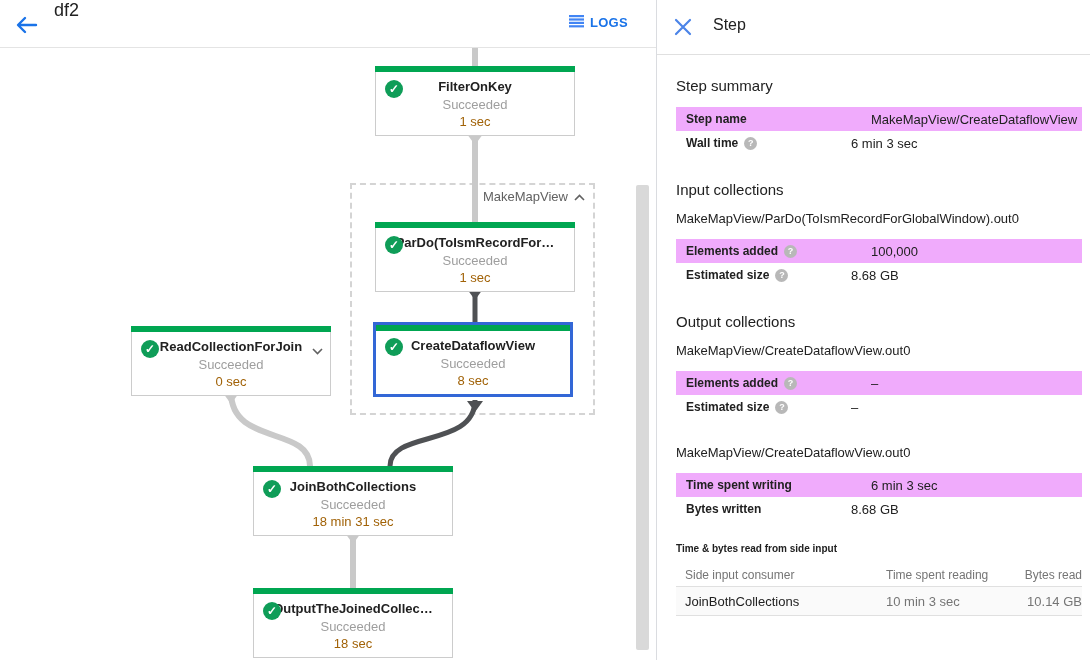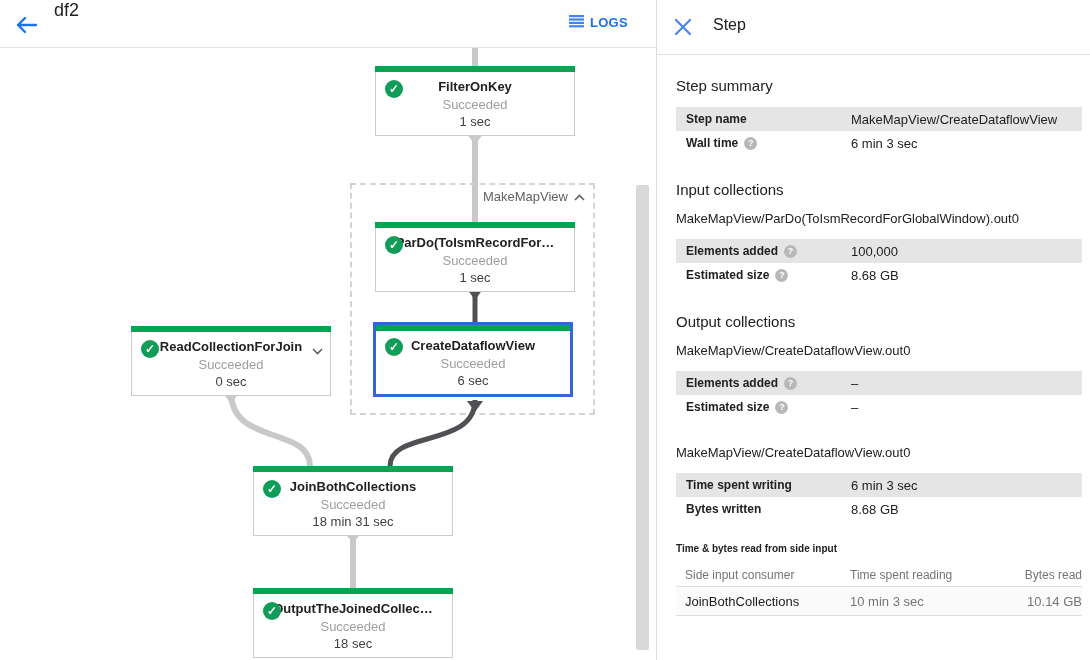--- a/index.html
+++ b/index.html
@@ -25,55 +25,55 @@
 
   .node { position:absolute; width:200px; background:#fff; border:1px solid #ccc;
           text-align:center; cursor:pointer; }
   .node .bar { height:6px; background:#00a651; margin:-1px -1px 0 -1px; }
   .node .check { position:absolute; left:9px; top:13px; width:18px; height:18px; border-radius:50%;
                  background:#0f9d58; color:#fff; font-size:12px; font-weight:bold;
                  line-height:18px; text-align:center; }
   .node .ntitle  { margin-top:6px; font-size:13px; font-weight:bold; line-height:18px; color:#212121;
                    white-space:nowrap; overflow:hidden; }
   .node .nstatus { font-size:13px; line-height:17px; color:#9e9e9e; }
-  .node .ntime   { font-size:13px; line-height:17px; color:#404040; padding-bottom:5px; }
+  .node .ntime   { font-size:13px; line-height:17px; color:#a16207; padding-bottom:5px; }
   .node.selected { border:3px solid #3367d6; }
   .node.selected .bar { margin:0 0 0 0; }
   .node-chevron { position:absolute; right:7px; top:14px; cursor:pointer; }
 
   .vscrollbar { position:absolute; left:636px; top:137px; width:13px; height:465px;
                 background:#d9d9d9; border-radius:2px; cursor:pointer; }
 
   
   .panel { position:absolute; left:656px; top:0; width:434px; height:660px;
            background:#fff; border-left:1px solid #dadce0; }
   .panel-header { position:relative; height:55px; border-bottom:1px solid #e0e0e0; }
   .close-btn { position:absolute; left:16px; top:17px; width:20px; height:20px; cursor:pointer; }
   .panel-title { position:absolute; left:56px; top:16px; font-size:16px; color:#212121; }
 
   .panel-content { padding:22px 8px 0 19px; }
   .section { margin-bottom:26px; }
   .section-title { font-size:15px; color:#212121; }
   .subtitle { margin-top:13px; font-size:13px; color:#212121; }
   .kv { margin-top:13px; }
   .kv-row { display:flex; align-items:center; height:24px; padding-left:10px; }
-  .kv-row.alt { background:#e5e5e5; }
+  .kv-row.alt { background:#f0abfc;gap:20px; }
   .kv-label-wrap { width:165px; display:flex; align-items:center; gap:6px; }
   .kv-label { font-size:12px; font-weight:bold; color:#212121; }
   .help { display:inline-block; width:13px; height:13px; border-radius:50%; background:#b8b8b8;
           color:#fff; font-size:9px; font-weight:bold; line-height:13px; text-align:center;
           cursor:pointer; }
   .help::after { content:"?"; }
   .kv-value { font-size:13px; color:#212121; }
 
   .sit { margin-top:-4px; }
   .sit-title { font-size:10px; font-weight:bold; color:#212121; }
   .sit-table { margin-top:9px; }
   .sit-hrow, .sit-drow { display:grid; grid-template-columns:1fr 118px 78px; align-items:center;
-                         padding-left:9px;gap:36px; }
+                         padding-left:9px; }
   .sit-hrow { height:24px; border-bottom:1px solid #e0e0e0; }
   .sit-hcell { font-size:12px; color:#757575; }
   .sit-hcell:last-child { text-align:right; }
   .sit-drow { height:29px; background:#fafafa; border-bottom:1px solid #e0e0e0; }
   .sit-dcell { font-size:13px; color:#757575; }
   .sit-dcell:first-child { color:#212121; }
   .sit-dcell:last-child { text-align:right; }
 </style>
 </head>
 <body>
@@ -147,21 +147,21 @@
       <div class="ntitle">ParDo(ToIsmRecordFor…</div>
       <div class="nstatus">Succeeded</div>
       <div class="ntime">1 sec</div>
     </div>
 
     <div class="node selected" style="left:373px; top:274px;">
       <div class="bar"></div>
       <div class="check">✓</div>
       <div class="ntitle">CreateDataflowView</div>
       <div class="nstatus">Succeeded</div>
-      <div class="ntime">6 sec</div>
+      <div class="ntime">8 sec</div>
     </div>
 
     <div class="node" style="left:131px; top:278px;">
       <div class="bar"></div>
       <div class="check">✓</div>
       <div class="node-chevron">
         <svg width="11" height="7" viewBox="0 0 11 7">
             <path d="M1 1 L5.5 5.5 L10 1" stroke="#616161" stroke-width="1.6" fill="none"></path>
           </svg>
       </div>

